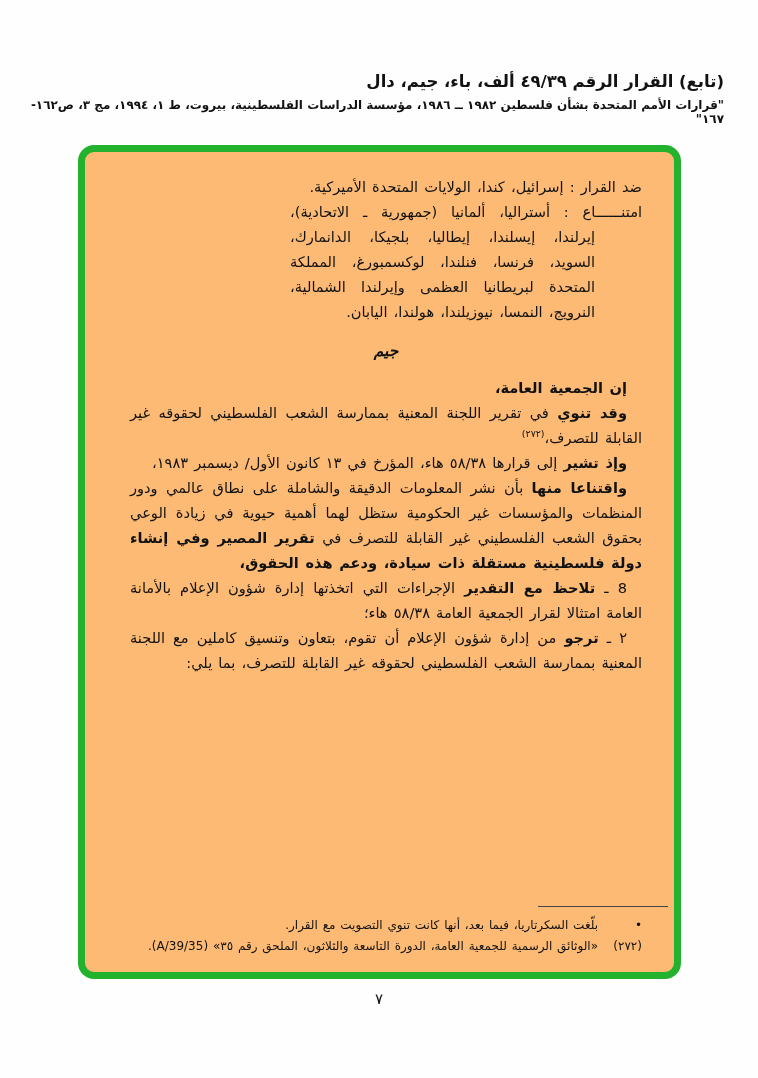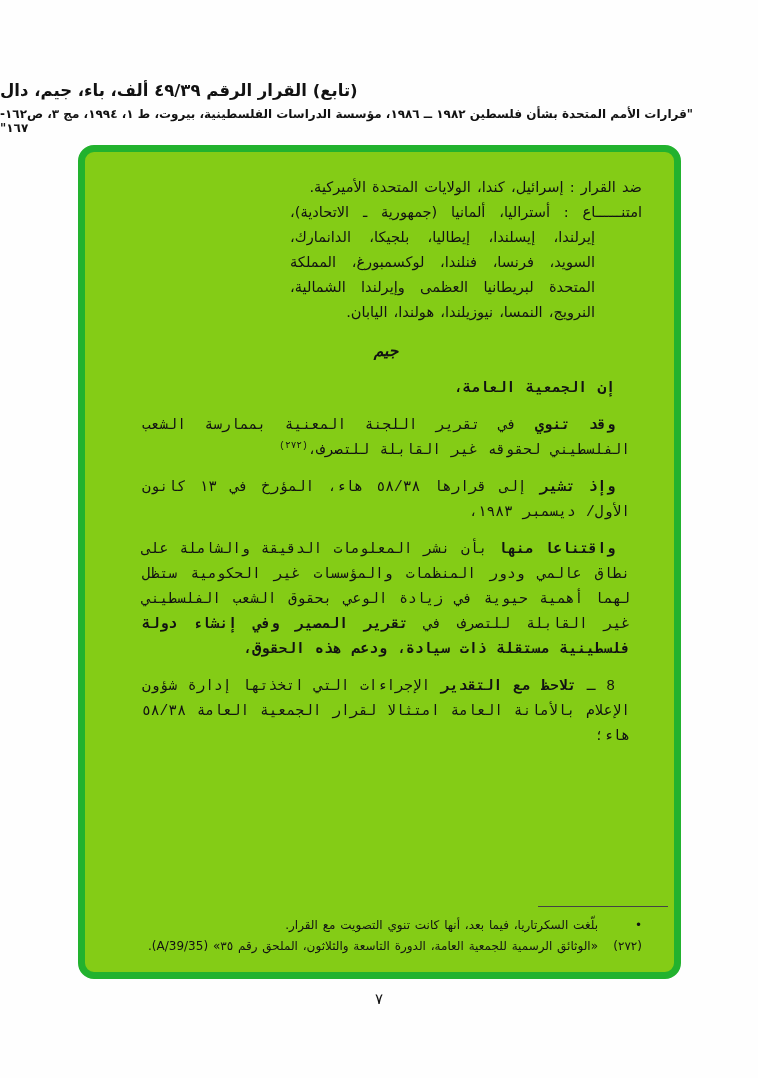--- a/index.html
+++ b/index.html
@@ -3,42 +3,42 @@
 <meta charset="utf-8">
 <style>
   :root{ --green:#22b22e; --ink:#121212; }
   html,body{margin:0;padding:0;}
   body{
     width:758px;height:1078px;position:relative;overflow:hidden;
     background:#fefefe;color:var(--ink);
     font-family:"DejaVu Sans", sans-serif;
   }
   
-  .header{position:absolute;top:81px;left:0;width:724px;text-align:left;direction:rtl;}
+  .header{position:absolute;top:72px;left:0;width:724px;text-align:right;direction:rtl;}
   .header-title{font-size:16.5px;font-weight:bold;letter-spacing:.2px;}
   .header-source{font-size:12px;font-weight:bold;margin-top:7px;}
   
   .frame{
     position:absolute;left:78px;top:145px;width:603px;height:834px;
     border:7px solid var(--green);border-radius:16px;box-sizing:border-box;
-    background:#84cc16;
+    background:#fdba74;
   }
   .content{
     position:absolute;top:22px;right:32px;left:45px;
     direction:rtl;text-align:justify;
     font-size:14.6px;line-height:25px;word-spacing:1.5px;
   }
   
   .vote-block{width:352px;}
   .vote-row{padding-right:47px;text-indent:-47px;}
   .vote-label{white-space:nowrap;}
   
   .section-heading{text-align:center;font-weight:bold;font-size:15.5px;margin:15px 0 11px;font-style:italic;}
   
-  .para{margin:12px;text-indent:15px;font-family:Liberation Mono, monospace;}
+  .para{margin:0;text-indent:15px;}
   sup.fn-ref{font-size:9.5px;line-height:0;}
   
   .footnotes{position:absolute;bottom:15px;right:32px;left:45px;direction:rtl;}
   .fn-sep{width:130px;margin:0 -26px 8px 0;border:0;border-top:1.5px solid #444;}
   .footnote{display:flex;font-size:12px;line-height:21px;text-align:justify;word-spacing:1px;}
   .fn-marker{flex:none;width:44px;}
   .fn-text{flex:1;}
   .fn-text.hang{padding-right:104px;text-indent:-104px;}
   
   .page-num{position:absolute;top:990px;left:0;width:758px;text-align:center;font-size:15px;}
@@ -60,20 +60,21 @@
       </div>
 
     <div class="section-heading">جيم</div>
 
     <div id="paragraphs">
         <p class="para"><b>إن الجمعية العامة،</b></p>
         <p class="para"><b>وقد تنوي</b><span> في تقرير اللجنة المعنية بممارسة الشعب الفلسطيني لحقوقه غير القابلة للتصرف،</span><sup class="fn-ref">(٢٧٢)</sup></p>
         <p class="para"><b>وإذ تشير</b><span> إلى قرارها ٣٨‏/‏٥٨ هاء، المؤرخ في ١٣ كانون الأول/ ديسمبر ١٩٨٣،</span></p>
         <p class="para"><b>واقتناعا منها</b><span> بأن نشر المعلومات الدقيقة والشاملة على نطاق عالمي ودور المنظمات والمؤسسات غير الحكومية ستظل لهما أهمية حيوية في زيادة الوعي بحقوق الشعب الفلسطيني غير القابلة للتصرف في </span><b>تقرير المصير وفي إنشاء دولة فلسطينية مستقلة ذات سيادة، ودعم هذه الحقوق،</b></p>
         <p class="para"><span>8 ـ </span><b>تلاحظ مع التقدير</b><span> الإجراءات التي اتخذتها إدارة شؤون الإعلام بالأمانة العامة امتثالا لقرار الجمعية العامة ٣٨‏/‏٥٨ هاء؛</span></p>
+        <p class="para"><span>٢ ـ </span><b>ترجو</b><span> من إدارة شؤون الإعلام أن تقوم، بتعاون وتنسيق كاملين مع اللجنة المعنية بممارسة الشعب الفلسطيني لحقوقه غير القابلة للتصرف، بما يلي:</span></p>
       </div>
   </div>
 
   <div class="footnotes" dir="rtl">
     <hr class="fn-sep">
     <div id="footnotes-list">
         <div class="footnote">
           <span class="fn-marker">•</span>
           <div class="fn-text"><span>بلّغت السكرتاريا، فيما بعد، أنها كانت تنوي التصويت مع القرار.</span></div>
         </div>

